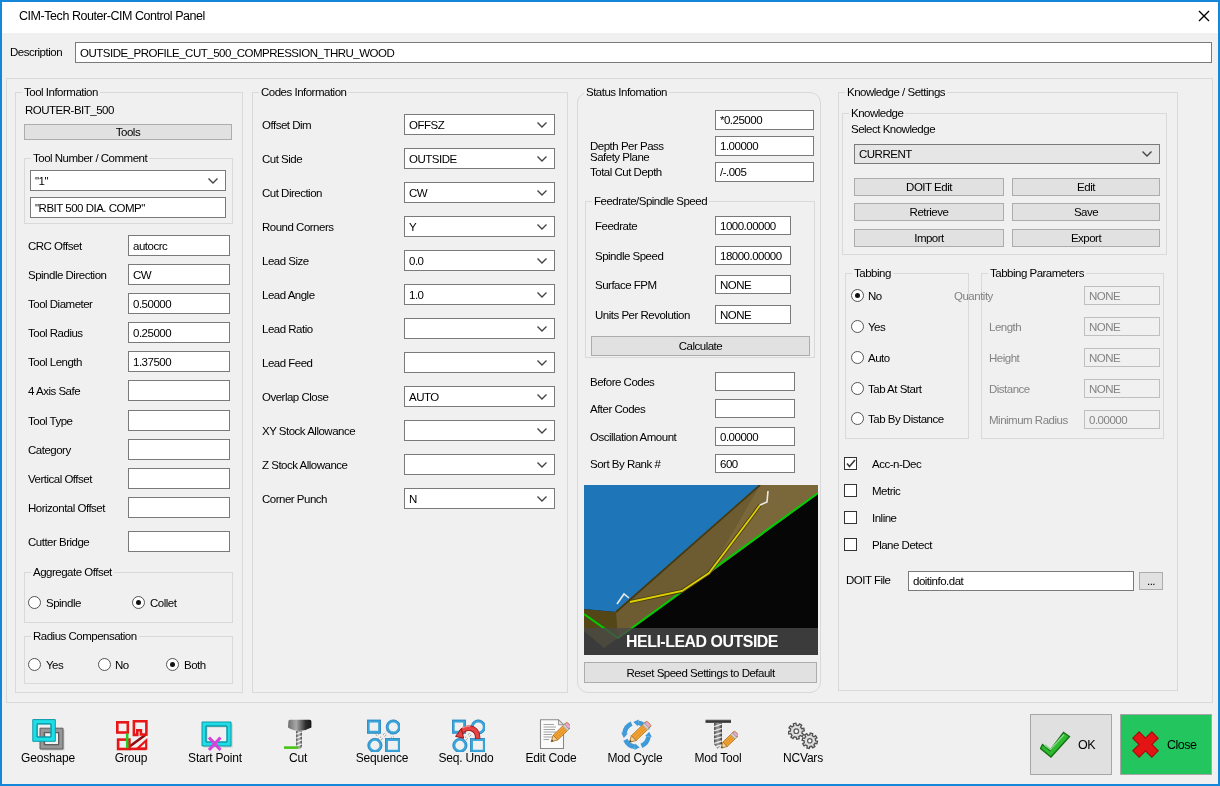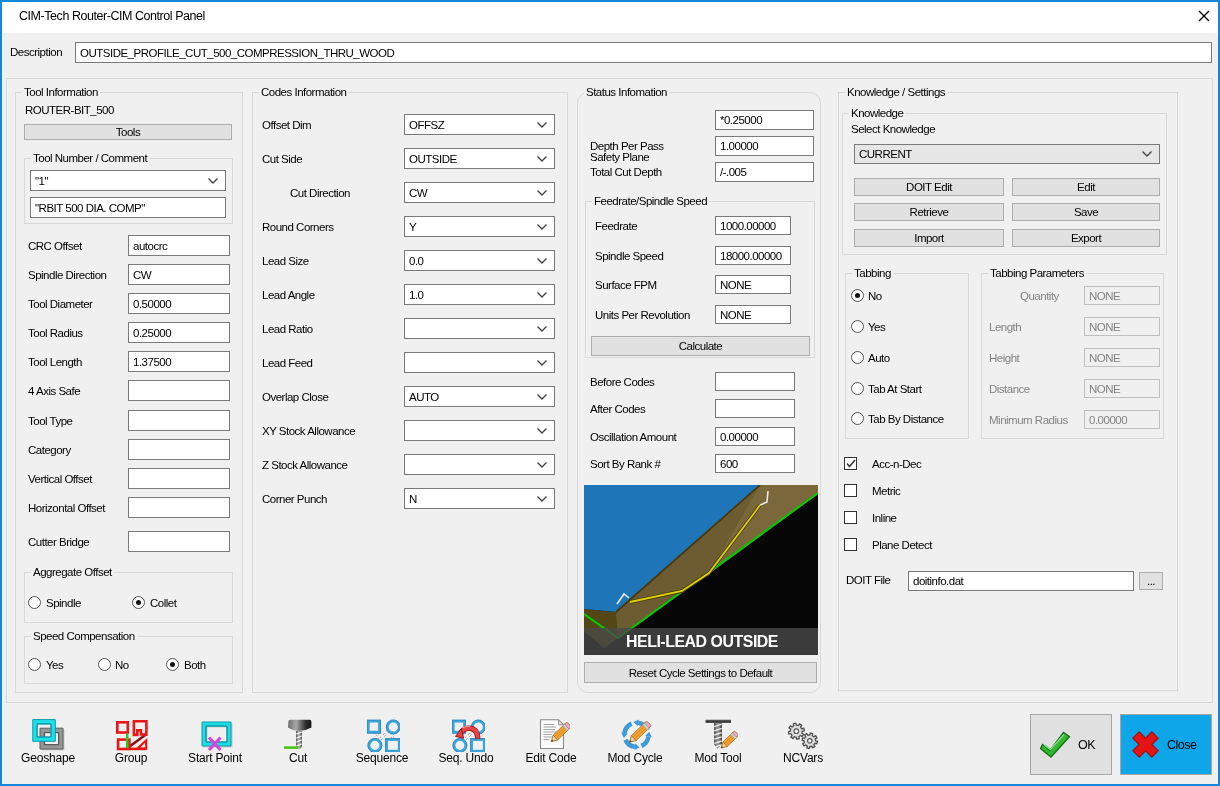--- a/index.html
+++ b/index.html
@@ -52,21 +52,21 @@
 
 <div class="abs gb" style="left:24px; top:572px; width:209px; height:51px;">
     <span class="cap">Aggregate Offset</span>
   </div>
 <div class="abs radio" style="left:28px; top:596px;"></div>
 <div class="abs lbl" style="left:46px; top:596px; height:13px;">Spindle</div>
 <div class="abs radio sel" style="left:132px; top:596px;"></div>
 <div class="abs lbl" style="left:150px; top:596px; height:13px;">Collet</div>
 
 <div class="abs gb" style="left:24px; top:636px; width:209px; height:48px;">
-    <span class="cap">Speed Compensation</span>
+    <span class="cap">Radius Compensation</span>
   </div>
 <div class="abs radio" style="left:28px; top:658px;"></div>
 <div class="abs lbl" style="left:46px; top:658px; height:13px;">Yes</div>
 <div class="abs radio" style="left:98px; top:658px;"></div>
 <div class="abs lbl" style="left:115px; top:658px; height:13px;">No</div>
 <div class="abs radio sel" style="left:166px; top:658px;"></div>
 <div class="abs lbl" style="left:184px; top:658px; height:13px;">Both</div>
 
 <div class="abs gb" style="left:252px; top:92px; width:316px; height:601px;">
     <span class="cap">Codes Information</span>
@@ -93,21 +93,21 @@
   <path d="M176,0 L32,127" stroke="#49390f" stroke-width="1.8"></path>
   <path d="M234,8 L34,153 L0,129" stroke="#00cd00" stroke-width="2" fill="none"></path>
   <path d="M46,117 L98,106 L125,88 L171,27 L176,20" stroke="#4a3c10" stroke-width="3.6" fill="none"></path>
   <path d="M46,117 L98,106 L125,88 L171,27 L176,20" stroke="#ddd104" stroke-width="1.8" fill="none"></path>
   <path d="M33,119 L40,109 L45,113" stroke="#e8e8e8" stroke-width="1.6" fill="none"></path>
   <path d="M176,20 L183,17 L184,6" stroke="#e8e8e8" stroke-width="1.6" fill="none"></path>
   <rect x="0" y="143" width="234" height="27" fill="rgba(72,72,72,0.80)"></rect>
   <text x="118" y="162" text-anchor="middle" font-family="Liberation Sans, sans-serif" font-size="17" font-weight="bold" fill="#fff" textLength="152" lengthAdjust="spacingAndGlyphs">HELI-LEAD OUTSIDE</text>
 </svg>
 </div>
-<div class="abs btn" style="left:584px; top:662px; width:233px; height:21px;">Reset Cycle Settings to Default</div>
+<div class="abs btn" style="left:584px; top:662px; width:233px; height:21px;">Reset Speed Settings to Default</div>
 
 <div class="abs gb" style="left:838px; top:92px; width:340px; height:599px;">
     <span class="cap">Knowledge / Settings</span>
   </div>
 <div class="abs gb" style="left:842px; top:113px; width:325px; height:142px;">
     <span class="cap">Knowledge</span>
   </div>
 <div class="abs lbl" style="left:851px; top:123px;">Select Knowledge</div>
 <div class="abs combo" style="left:854px; top:144px; width:306px; height:20px; background:#e6e6e6;">CURRENT<svg width="10" height="6" viewBox="0 0 10 6">
       <path d="M0.5,0.5 L5,5 L9.5,0.5" stroke="#444" stroke-width="1.4" fill="none"></path>
@@ -324,21 +324,21 @@
   <circle cx="21.8" cy="20.8" r="2.2" fill="#fafafa" stroke="#585858" stroke-width="1.2"></circle>
 </svg>
 </div>
 
 <div class="abs btn" style="left:1030px; top:714px; width:82px; height:61px; background:#e0e0e0; border-color:#a6a6a6; justify-content:flex-start; padding-left:9px; font-size:12.5px;">
   <svg width="31" height="27" viewBox="0 0 31 27" style="margin-right:7px;">
       <path d="M2.5,13.5 L10,19.5 L23.5,1.5 L29.5,5.5 L11,26 L0.5,17.5 Z" fill="#2fb92f" stroke="#156e15" stroke-width="1.3"></path>
       <path d="M4.5,14 L10.5,18.5 L24,3.5" fill="none" stroke="#7fd97f" stroke-width="1.6"></path>
     </svg>OK
 </div>
-<div class="abs btn" style="left:1120px; top:714px; width:92px; height:61px; background:#0ea5e9; border-color:#a6a6a6; justify-content:flex-start; padding-left:10px; font-size:12.5px;">
+<div class="abs btn" style="left:1120px; top:714px; width:92px; height:61px; background:#22c55e; border-color:#a6a6a6; justify-content:flex-start; padding-left:10px; font-size:12.5px;">
   <svg width="29" height="29" viewBox="0 0 32 32" style="margin-right:7px;">
       <path d="M2,9 L9,2 L16,9 L23,2 L30,9 L23,16 L30,23 L23,30 L16,23 L9,30 L2,23 L9,16 Z" fill="#e41414" stroke="#a30c0c" stroke-width="1.2"></path>
     </svg>Close
 </div>
 
 <div class="abs" id="win-border"></div>
 
 <div class="abs lbl" style="left:28px; top:235px; height:21px;">CRC Offset</div>
 <div class="abs tb" style="left:128px; top:235px; width:102px; height:21px;">autocrc</div>
 <div class="abs lbl" style="left:28px; top:264px; height:21px;">Spindle Direction</div>
@@ -362,21 +362,21 @@
 <div class="abs lbl" style="left:28px; top:531px; height:21px;">Cutter Bridge</div>
 <div class="abs tb" style="left:128px; top:531px; width:102px; height:21px;"></div>
 <div class="abs lbl" style="left:262px; top:114px; height:21px;">Offset Dim</div>
 <div class="abs combo" style="left:404px; top:114px; width:151px; height:21px;">OFFSZ<svg width="10" height="6" viewBox="0 0 10 6">
       <path d="M0.5,0.5 L5,5 L9.5,0.5" stroke="#444" stroke-width="1.4" fill="none"></path>
     </svg></div>
 <div class="abs lbl" style="left:262px; top:148px; height:21px;">Cut Side</div>
 <div class="abs combo" style="left:404px; top:148px; width:151px; height:21px;">OUTSIDE<svg width="10" height="6" viewBox="0 0 10 6">
       <path d="M0.5,0.5 L5,5 L9.5,0.5" stroke="#444" stroke-width="1.4" fill="none"></path>
     </svg></div>
-<div class="abs lbl" style="left:262px; top:182px; height:21px;margin-left:28px;">Cut Direction</div>
+<div class="abs lbl" style="left:262px; top:182px; height:21px;">Cut Direction</div>
 <div class="abs combo" style="left:404px; top:182px; width:151px; height:21px;">CW<svg width="10" height="6" viewBox="0 0 10 6">
       <path d="M0.5,0.5 L5,5 L9.5,0.5" stroke="#444" stroke-width="1.4" fill="none"></path>
     </svg></div>
 <div class="abs lbl" style="left:262px; top:216px; height:21px;">Round Corners</div>
 <div class="abs combo" style="left:404px; top:216px; width:151px; height:21px;">Y<svg width="10" height="6" viewBox="0 0 10 6">
       <path d="M0.5,0.5 L5,5 L9.5,0.5" stroke="#444" stroke-width="1.4" fill="none"></path>
     </svg></div>
 <div class="abs lbl" style="left:262px; top:250px; height:21px;">Lead Size</div>
 <div class="abs combo" style="left:404px; top:250px; width:151px; height:21px;">0.0<svg width="10" height="6" viewBox="0 0 10 6">
       <path d="M0.5,0.5 L5,5 L9.5,0.5" stroke="#444" stroke-width="1.4" fill="none"></path>
@@ -442,21 +442,21 @@
 <div class="abs radio sel" style="left:851px; top:289px;"></div>
 <div class="abs lbl" style="left:868px; top:289px; height:13px;">No</div>
 <div class="abs radio" style="left:851px; top:320px;"></div>
 <div class="abs lbl" style="left:868px; top:320px; height:13px;">Yes</div>
 <div class="abs radio" style="left:851px; top:351px;"></div>
 <div class="abs lbl" style="left:868px; top:351px; height:13px;">Auto</div>
 <div class="abs radio" style="left:851px; top:382px;"></div>
 <div class="abs lbl" style="left:868px; top:382px; height:13px;">Tab At Start</div>
 <div class="abs radio" style="left:851px; top:412px;"></div>
 <div class="abs lbl" style="left:868px; top:412px; height:13px;">Tab By Distance</div>
-<div class="abs lbl" style="left:1020px; top:286px; height:19px; color:#838383;">Quantity</div>
+<div class="abs lbl" style="left:954px; top:286px; height:19px; color:#838383;">Quantity</div>
 <div class="abs tb dis" style="left:1084px; top:286px; width:76px; height:19px;">NONE</div>
 <div class="abs lbl" style="left:989px; top:317px; height:19px; color:#838383;">Length</div>
 <div class="abs tb dis" style="left:1084px; top:317px; width:76px; height:19px;">NONE</div>
 <div class="abs lbl" style="left:989px; top:348px; height:19px; color:#838383;">Height</div>
 <div class="abs tb dis" style="left:1084px; top:348px; width:76px; height:19px;">NONE</div>
 <div class="abs lbl" style="left:989px; top:379px; height:19px; color:#838383;">Distance</div>
 <div class="abs tb dis" style="left:1084px; top:379px; width:76px; height:19px;">NONE</div>
 <div class="abs lbl" style="left:989px; top:410px; height:19px; color:#838383;">Minimum Radius</div>
 <div class="abs tb dis" style="left:1084px; top:410px; width:76px; height:19px;">0.00000</div>
 <div class="abs chk" style="left:844px; top:457px;"></div>

